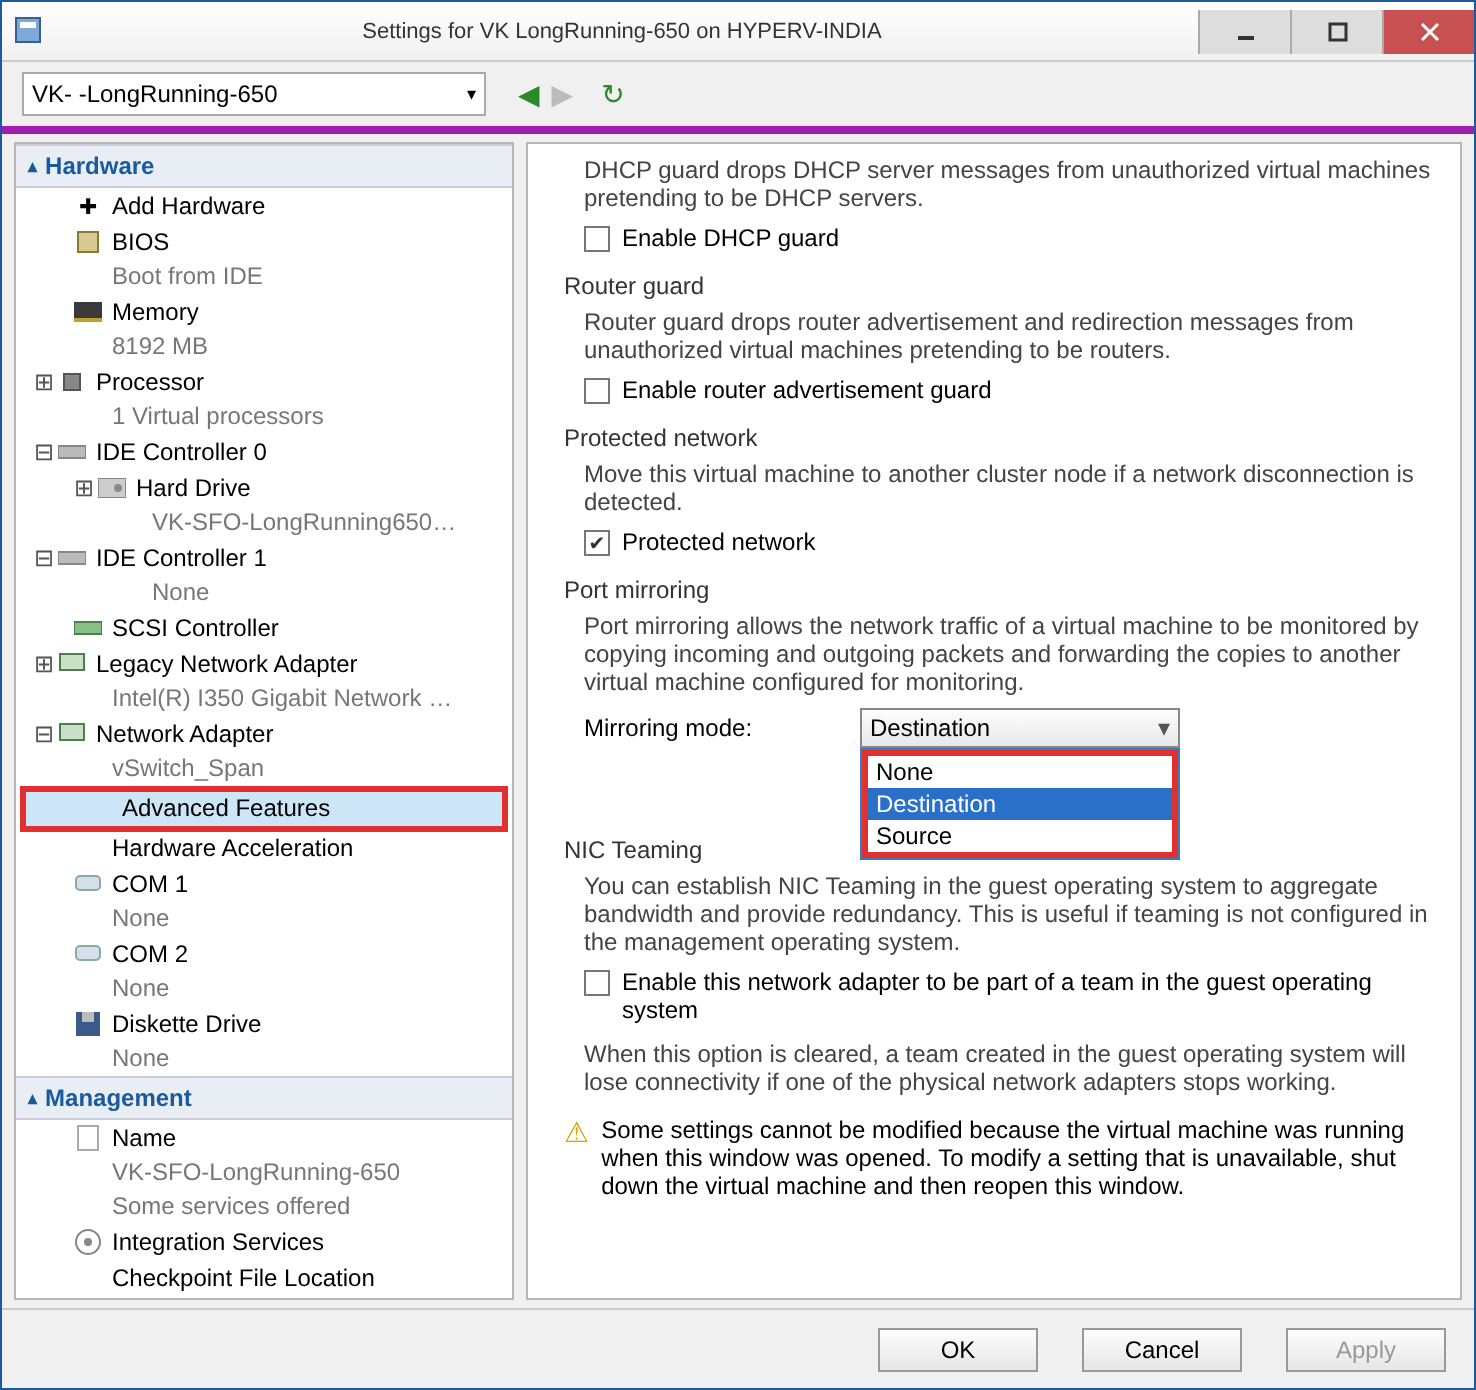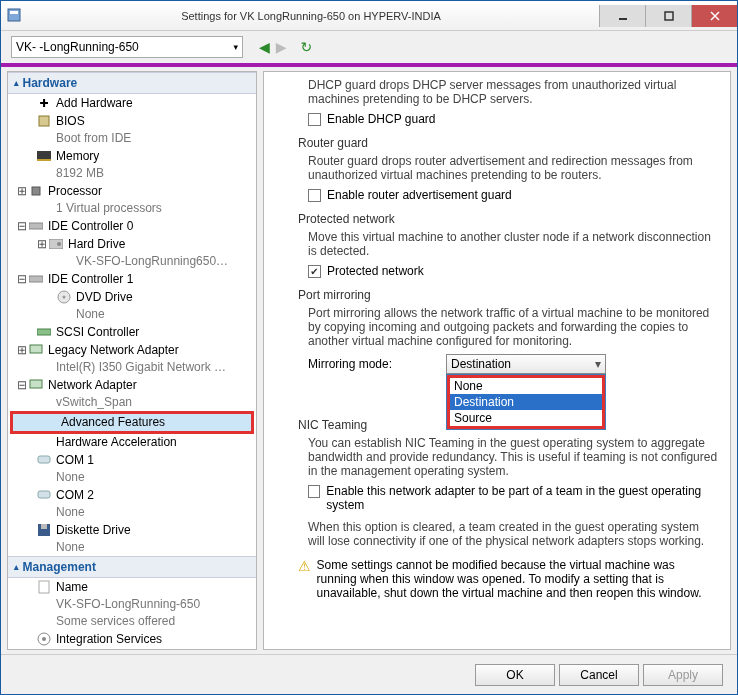--- a/index.html
+++ b/index.html
@@ -20,36 +20,36 @@
   .body { flex: 1; display: flex; overflow: hidden; }
   .sidebar { width: 250px; border: 1px solid #b7b7b7; margin: 4px 3px 4px 6px; background: #fff; overflow-y: auto; padding-bottom: 6px; }
   .cat-hdr { background: #e9eef5; color: #1a5a9e; font-weight: bold; padding: 3px 6px; display: flex; align-items: center; gap: 4px; border-top:1px solid #ccd; border-bottom:1px solid #ccd;}
   .tree-row { display: flex; align-items: center; padding: 1px 2px 1px 4px; line-height: 15px; white-space: nowrap; }
   .tree-row.sel { background: #cde6f7; }
   .tree-row.boxed { border: 3px solid #e03030; margin: 0 2px; }
   .expander { width: 12px; display: inline-flex; justify-content: center; color: #555; }
   .ico { width: 16px; height: 16px; margin-right: 4px; display:inline-flex; align-items:center; justify-content:center;}
   .lvl0 { padding-left: 8px; } .lvl1 { padding-left: 28px; } .lvl2 { padding-left: 48px; } .lvl3 { padding-left: 68px; }
   .sub { color: #777; font-size: 11px; }
-  .content { flex: 1; border: 1px solid #b7b7b7; margin: 4px 6px 4px 3px; background: #fff; overflow-y: auto; padding: 6px 12px 8px 34px; position: relative; }
+  .content { flex: 1; border: 1px solid #b7b7b7; margin: 4px 6px 4px 3px; background: #fff; overflow-y: auto; padding: 6px 12px 8px 18px; position: relative; }
   .section-title { color: #333; margin-top: 10px; margin-bottom: 4px; }
   .section-body { color: #444; margin-left: 10px; margin-bottom: 6px; max-width: 430px; }
   .chk-row { display: flex; align-items: flex-start; gap: 6px; margin-left: 10px; margin-bottom: 8px; }
   .chk { width: 13px; height: 13px; border: 1px solid #777; background: #fff; display:inline-flex; align-items:center; justify-content:center; margin-top:1px; }
   .chk.checked::after { content: "✔"; font-size: 10px; color: #333; }
   .field-row { display: flex; align-items: center; margin-left: 10px; gap: 8px; }
   .combo { width: 160px; height: 20px; border: 1px solid #888; background: linear-gradient(#fdfdfd,#e8e8e8); display: flex; align-items: center; justify-content: space-between; padding: 0 4px; position: relative; }
   .combo .dd { color:#555; }
   .dropdown { position: absolute; top: 19px; left: -1px; width: 160px; border: 1px solid #3a7abd; background: #fff; z-index: 5; }
   .dd-item { padding: 1px 4px; }
   .dd-item.hi { background: #2a70c8; color: #fff; }
   .dd-wrap { border: 3px solid #e03030; display:inline-block;}
   .warn-row { display: flex; gap: 6px; margin-top: 10px; }
   .warn-ico { color: #d9a400; font-size: 14px; }
-  .footer { height: 40px; border-top: 1px solid #ccc; display: flex; align-items: center; justify-content: flex-end; gap: 4px; padding-right: 14px; background:#f0f0f0;}
+  .footer { height: 40px; border-top: 1px solid #ccc; display: flex; align-items: center; justify-content: flex-end; gap: 22px; padding-right: 14px; background:#f0f0f0;}
   .btn { width: 80px; height: 22px; border: 1px solid #999; background: linear-gradient(#fdfdfd,#e6e6e6); display: flex; align-items: center; justify-content: center; }
   .btn.disabled { color: #999; }
   .tri { font-size: 9px; display:inline-block;}
   svg { display:block; }
 </style>
 </head>
 <body>
 
 <div class="window">
 
@@ -168,29 +168,20 @@
         </div>
 
       <div class="tree-row lvl0">
           <span class="expander">⊟</span>
           <span class="ico">
             <svg width="14" height="10">
               <rect x="0" y="2" width="14" height="6" fill="#bbb" stroke="#888"></rect>
             </svg>
           </span>
           <span>IDE Controller 1</span>
-        </div>
-      <div class="tree-row lvl2">
-          <span class="ico">
-            <svg width="14" height="14">
-              <circle cx="7" cy="7" r="6" fill="#e8e8e8" stroke="#999"></circle>
-              <circle cx="7" cy="7" r="1.5" fill="#999"></circle>
-            </svg>
-          </span>
-          <span>DVD Drive</span>
         </div>
       <div class="tree-row lvl3 sub">
           <span>None</span>
         </div>
 
       <div class="tree-row lvl1">
           <span class="ico">
             <svg width="14" height="10">
               <rect x="0" y="2" width="14" height="6" fill="#88c088" stroke="#4a804a"></rect>
             </svg>

